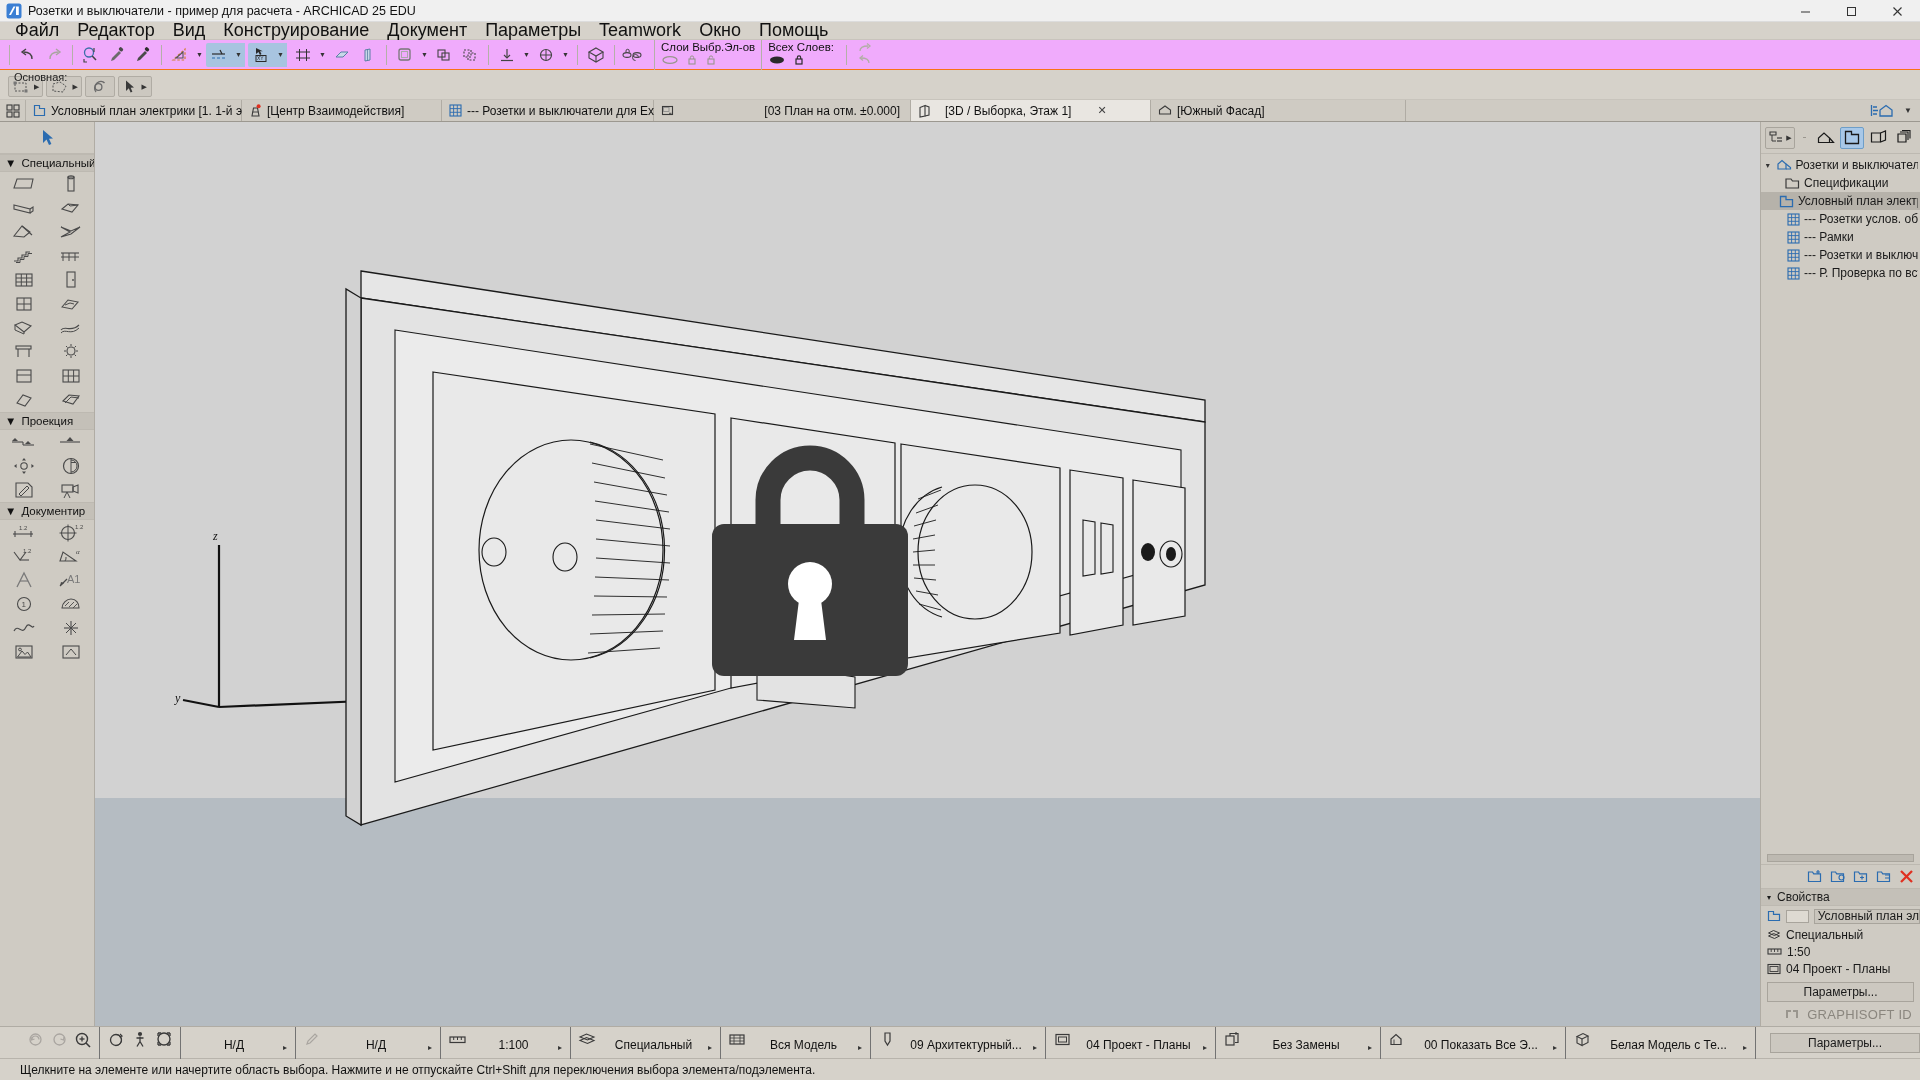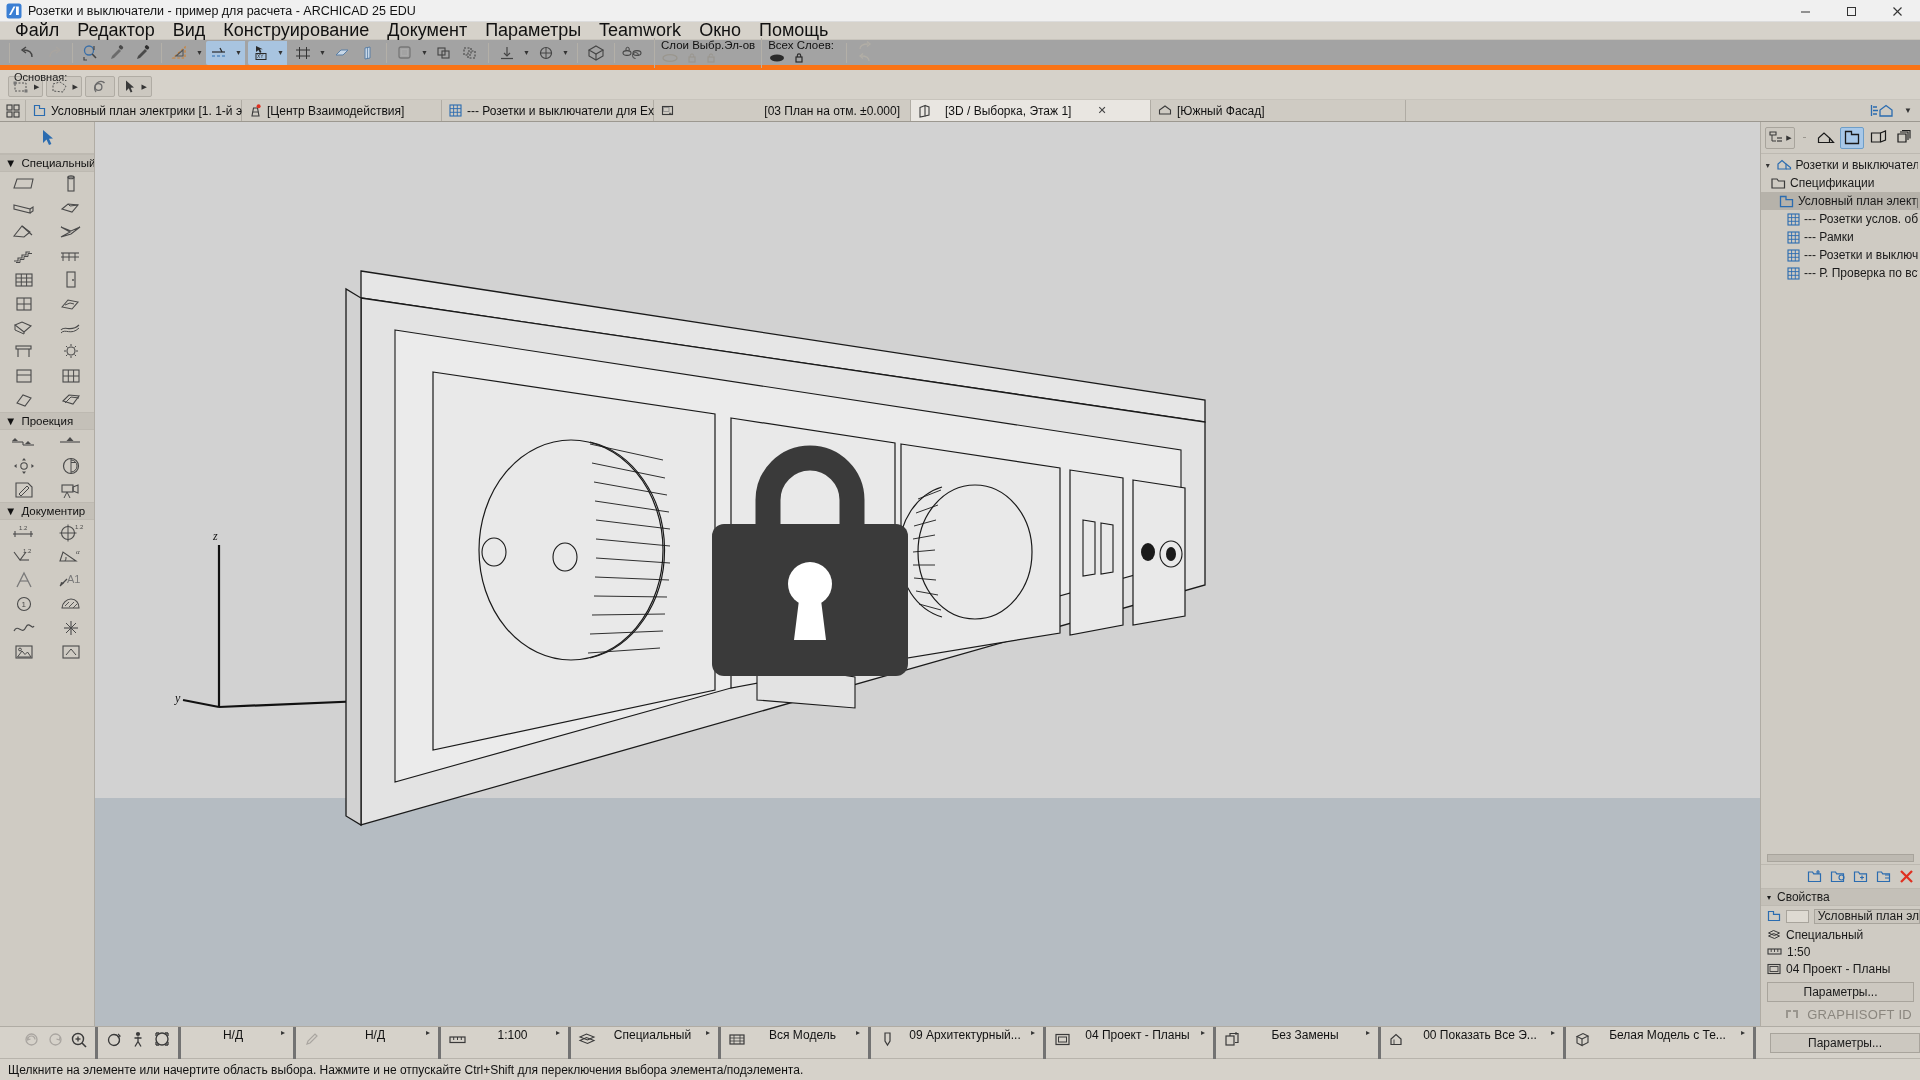--- a/index.html
+++ b/index.html
@@ -19,22 +19,22 @@
   #app-icon { width:16px; height:16px; margin:0 6px 0 6px; flex:0 0 auto; }
   #title-text { font-size:12.5px; color:#111; white-space:nowrap; }
   #win-btns { position:absolute; right:0; top:0; height:22px; display:flex; }
   .win-btn { width:46px; height:22px; display:flex; align-items:center; justify-content:center;
              font-size:12px; color:#333; }
   
   #menubar { height:18px; background:#d6d2ca; display:flex; align-items:center; padding-left:6px;
              border-bottom:1px solid #c8c4bc; }
   .menu-item { font-size:18px; padding:1px 9px; color:#111; white-space:nowrap; cursor:default; }
   
-  #toolbar { height:30px; background:#a3a3a3; display:flex; align-items:center;
-             padding-left:4px; border-bottom:5px solid #f97316; position:relative; }
+  #toolbar { height:30px; background:#f0abfc; display:flex; align-items:center;
+             padding-left:4px; border-bottom:1px solid #f97316; position:relative; }
   .tb-btn { width:24px; height:24px; display:flex; align-items:center; justify-content:center;
             margin:0 1px; border-radius:2px; }
   .tb-sep { width:1px; height:20px; background:#b4b0a8; margin:0 5px; }
   .tb-arrow { width:13px; height:24px; display:flex; align-items:center; justify-content:center;
               font-size:7px; color:#333; }
   .tb-arrow.active { background:#a8c4e0; }
   .tb-grp-active { background:#a8c4e0; border-radius:2px; display:flex; align-items:center; }
   #layers-block { display:flex; align-items:flex-start; height:30px; margin-left:8px; }
   .layers-col { display:flex; flex-direction:column; padding:0 6px; border-left:1px solid #b4b0a8;
                 height:30px; justify-content:flex-start; }
@@ -100,30 +100,30 @@
   .rp-prop .swatch { width:30px; height:13px; background:#dedad2; border:1px solid #a8a49c; }
   .rp-prop .val-box { background:#c9c5bd; border:1px solid #a8a49c; padding:0 3px; height:15px;
                       display:flex; align-items:center; overflow:hidden; }
   #rp-params { margin:5px 6px 0 6px; height:20px; background:#ccc8c0; border:1px solid #a8a49c;
                display:flex; align-items:center; justify-content:center; font-size:12px; }
   #rp-logo { margin-top:auto; height:24px; display:flex; align-items:center; justify-content:flex-end;
              padding-right:8px; font-size:13px; color:#8a867e; letter-spacing:.3px; }
   
   #bottombar { height:32px; background:#d6d2ca; display:flex; align-items:center;
                border-top:1px solid #b0aca4; }
-  .bb-group { display:flex; align-items:flex-start; height:32px; padding:1px 4px;
-              border-right:3px solid #737373; }
+  .bb-group { display:flex; align-items:flex-end; height:32px; padding:7px 4px;
+              border-right:1px solid #737373; }
   .bb-icon { width:24px; height:24px; display:flex; align-items:center; justify-content:center; }
   .bb-text { font-size:12px; padding:0 8px; white-space:nowrap; color:#111; }
   .bb-caret { font-size:8px; color:#333; padding-right:4px; }
   #bb-params { margin-left:14px; height:20px; min-width:150px; background:#ccc8c0;
                border:1px solid #a8a49c; display:flex; align-items:center; justify-content:center;
                font-size:12px; }
   #statusbar { height:22px; background:#d6d2ca; border-top:1px solid #b8b4ac; display:flex;
-               align-items:center; padding-left:8px; font-size:12px; color:#111; }
+               align-items:center; padding-left:20px; font-size:12px; color:#111; }
   svg { display:block; }
 </style>
 </head>
 <body>
 
 <div id="titlebar">
   <span id="app-icon">
     <svg width="16" height="16" viewBox="0 0 16 16">
       <rect x="0.5" y="0.5" width="15" height="15" rx="2.5" fill="#3b7fd4"></rect>
       <path d="M3 12 L7.5 3.5 L9.5 3.5 L5 12 Z" fill="#ffffff"></path>
@@ -873,21 +873,21 @@
         <span class="tr-caret">▾</span>
         <span>
           <svg width="15" height="13" viewBox="0 0 15 13">
               <path d="M1 10 L1 5 L5 1.5 L9 5 L9 10 Z" fill="none" stroke="#2b6cb0" stroke-width="1.2"></path>
               <path d="M9 5 L13.5 8.5 L13.5 10 L9 10" fill="none" stroke="#2b6cb0" stroke-width="1.2"></path>
             </svg>
         </span>
         <span class="tr-lbl">Розетки и выключатели - пр</span>
       </div>
 
-      <div class="tr-row" style="padding-left:10px;">
+      <div class="tr-row" style="padding-left:24px;">
         <span>
           <svg width="15" height="13" viewBox="0 0 15 13">
               <path d="M1 11 L1 2 h5 l1.5 2 h6 v7 z" fill="none" stroke="#3a3a3a" stroke-width="1.2"></path>
             </svg>
         </span>
         <span class="tr-lbl">Спецификации</span>
       </div>
 
       <div class="tr-row sel" style="padding-left:18px;">
         <span>

